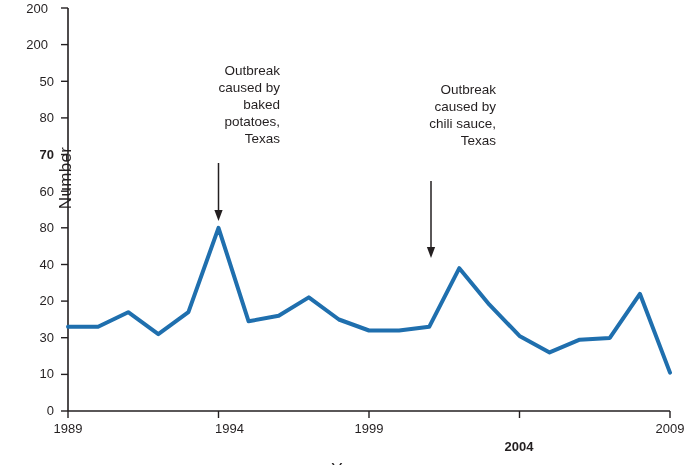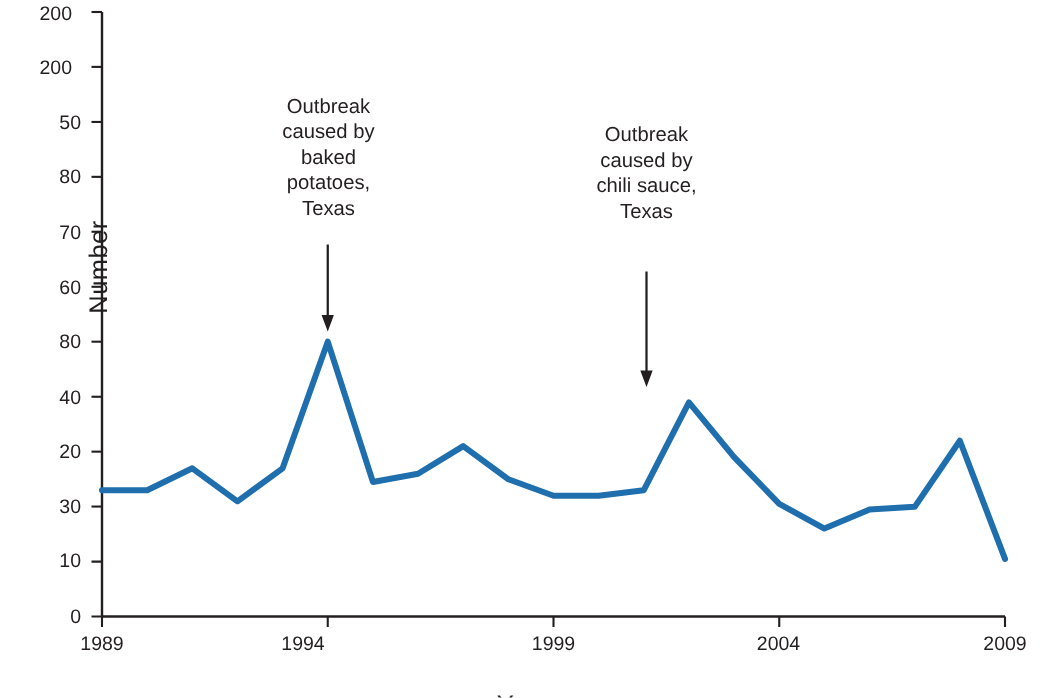--- a/index.html
+++ b/index.html
@@ -55,21 +55,21 @@
     width: 34px;
   }
   .xtick {
     text-align: center;
     width: 60px;
   }
   .annotation {
     position: absolute;
     font-size: 13.5px;
     line-height: 17px;
-    text-align: center;
+    text-align: right;
     color: #231f20;
     white-space: pre-line;
   }
 </style>
 </head>
 <body>
 
 <div id="chart-root">
 
   <svg id="plot-svg" width="698" height="465">
@@ -115,30 +115,30 @@
   <div class="ylabel">Number</div>
   <div class="xlabel">Year</div>
 
   <div class="tick-label ytick" style="left:20px; top:403px;">0</div>
   <div class="tick-label ytick" style="left:20px; top:366px;">10</div>
   <div class="tick-label ytick" style="left:20px; top:330px;">30</div>
   <div class="tick-label ytick" style="left:20px; top:293px;">20</div>
   <div class="tick-label ytick" style="left:20px; top:257px;">40</div>
   <div class="tick-label ytick" style="left:20px; top:220px;">80</div>
   <div class="tick-label ytick" style="left:20px; top:184px;">60</div>
-  <div class="tick-label ytick" style="left:20px; top:147px;">70</div>
+  <div class="tick-label ytick" style="left:20px; top:147px;font-weight:bold;">70</div>
   <div class="tick-label ytick" style="left:20px; top:110px;">80</div>
   <div class="tick-label ytick" style="left:20px; top:74px;">50</div>
   <div class="tick-label ytick" style="left:14px; top:37px;">200</div>
   <div class="tick-label ytick" style="left:14px; top:1px;">200</div>
 
   <div class="tick-label xtick" style="left:38px;  top:421px;">1989</div>
-  <div class="tick-label xtick" style="left:172px; top:421px;">1994</div>
+  <div class="tick-label xtick" style="left:184px; top:421px;text-align:right;">1994</div>
   <div class="tick-label xtick" style="left:339px; top:421px;">1999</div>
-  <div class="tick-label xtick" style="left:489px; top:421px;">2004</div>
+  <div class="tick-label xtick" style="left:489px; top:439px;font-weight:bold;">2004</div>
   <div class="tick-label xtick" style="left:640px; top:421px;">2009</div>
 
   <div class="annotation" style="left:158px; top:62px; width:122px;">Outbreak
 caused by
 baked
 potatoes,
 Texas</div>
   <div class="annotation" style="left:366px; top:81px; width:130px;">Outbreak
 caused by
 chili sauce,

